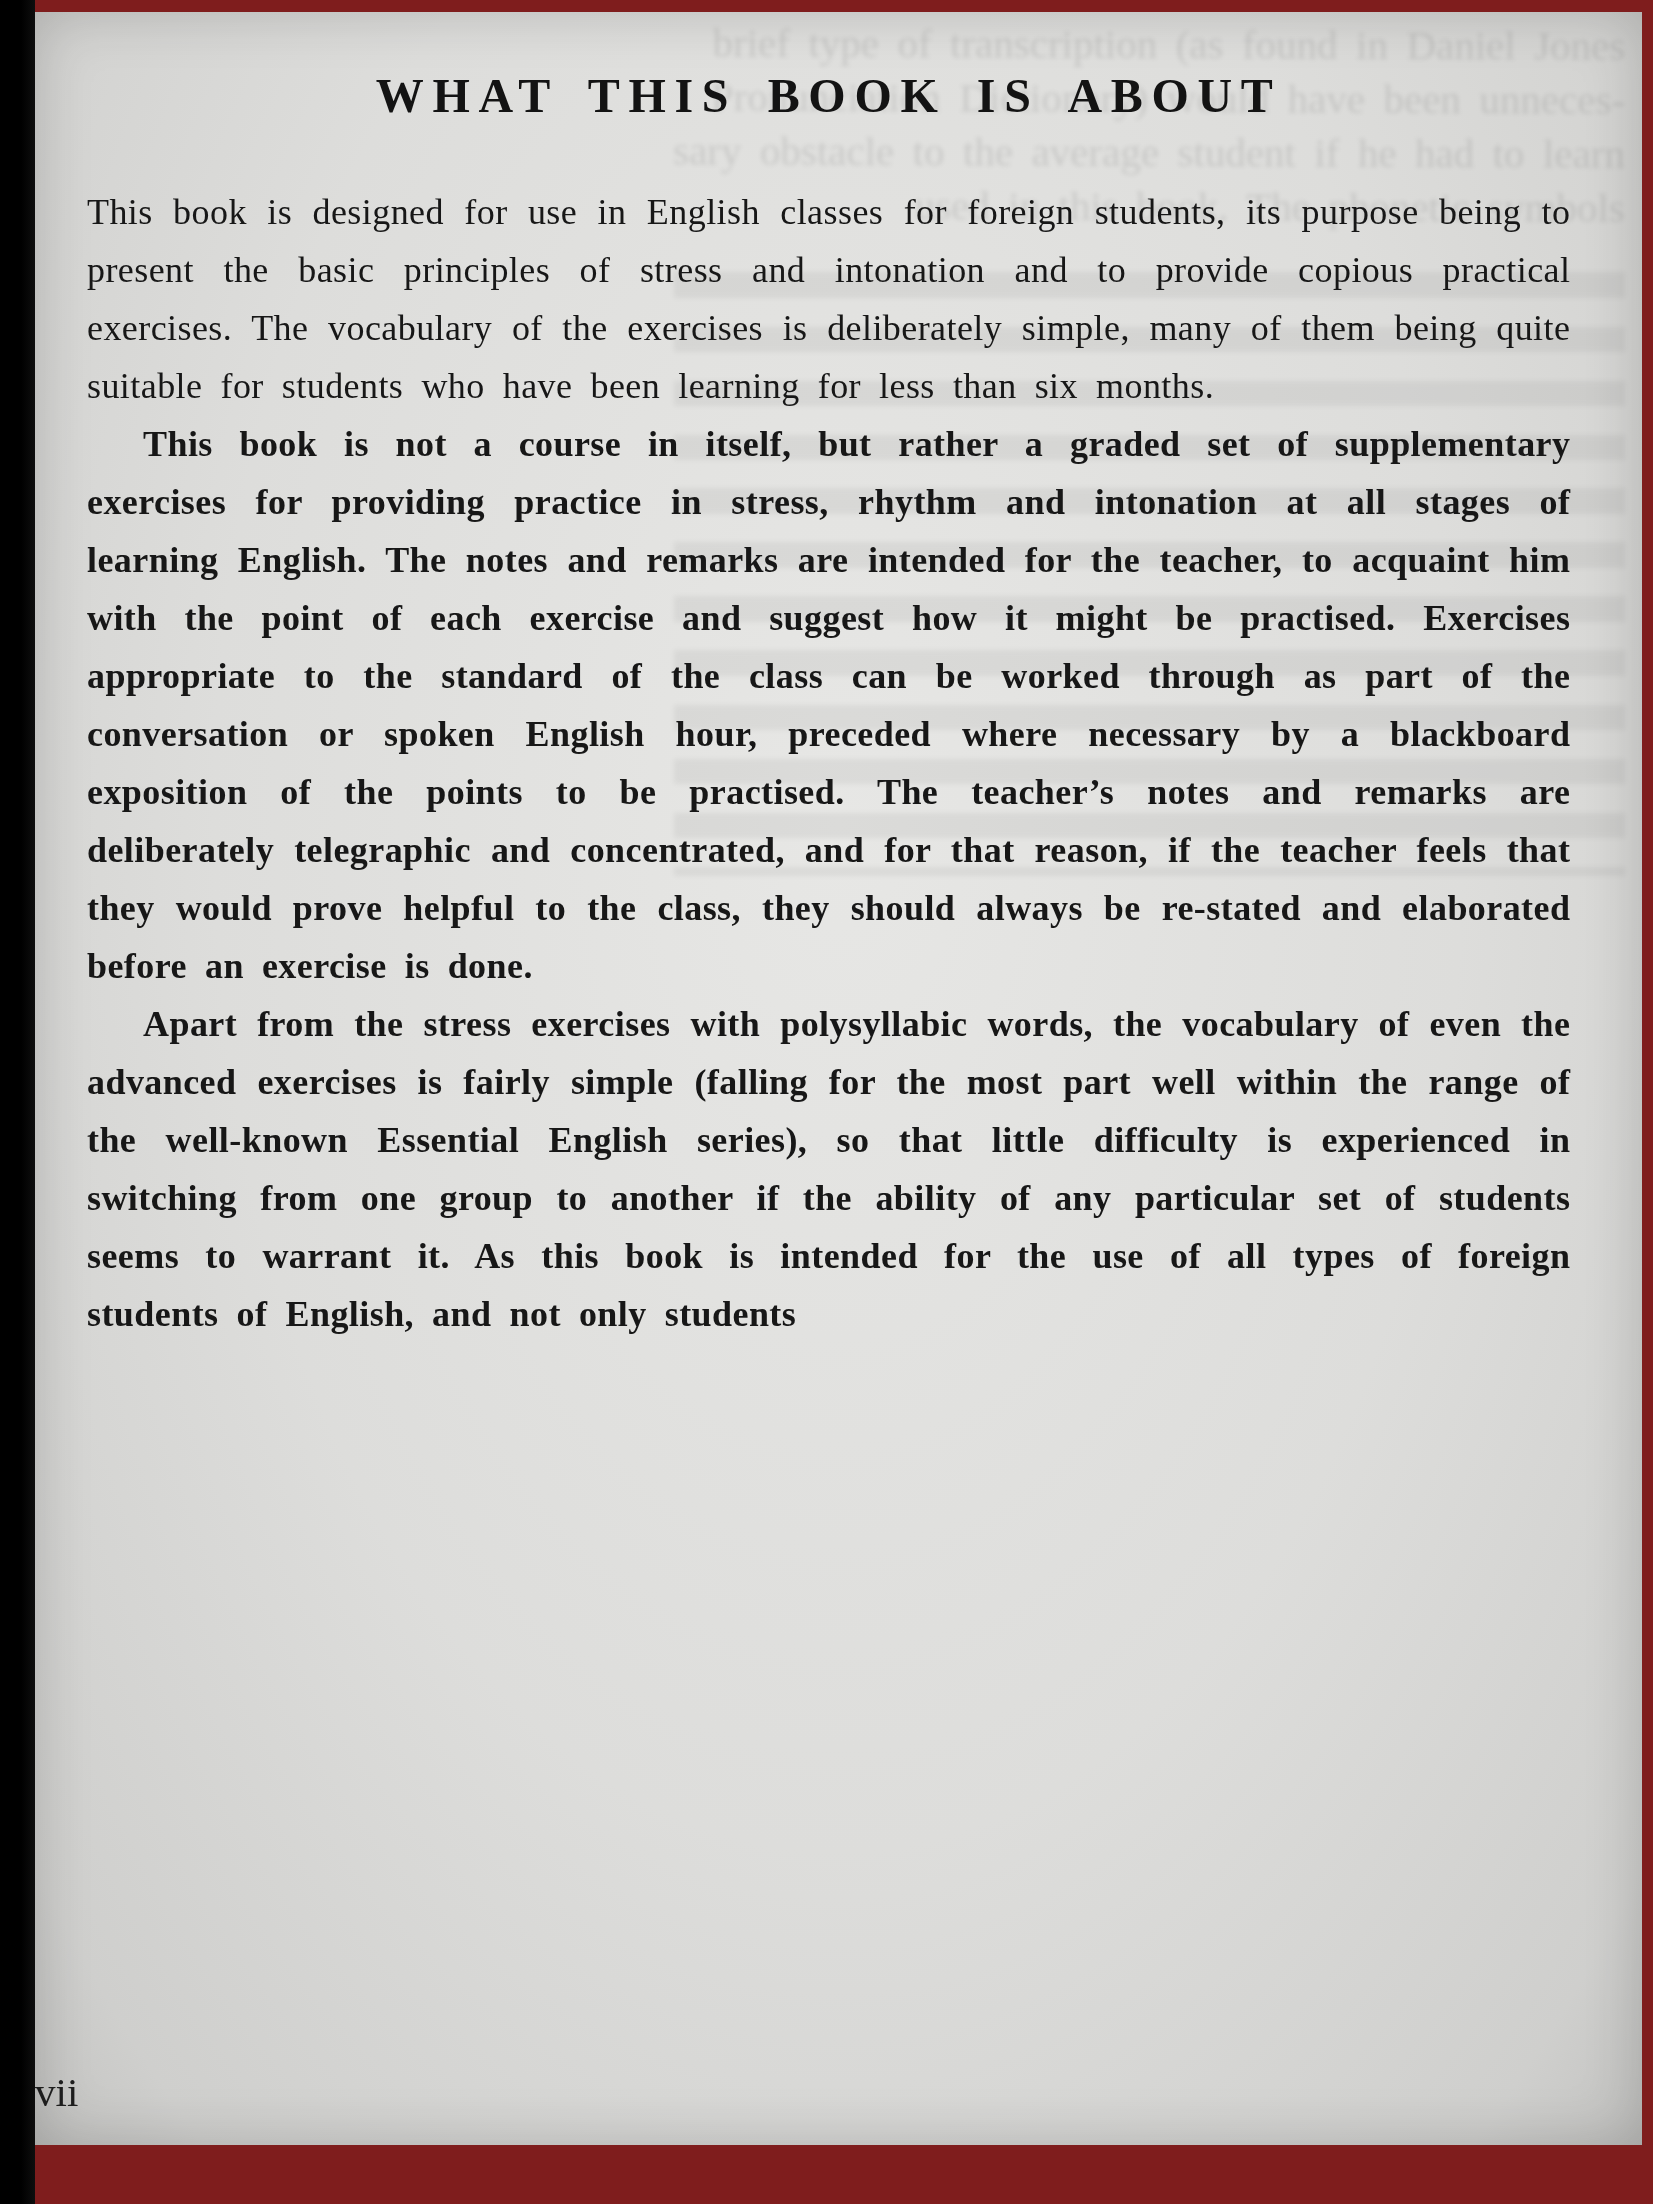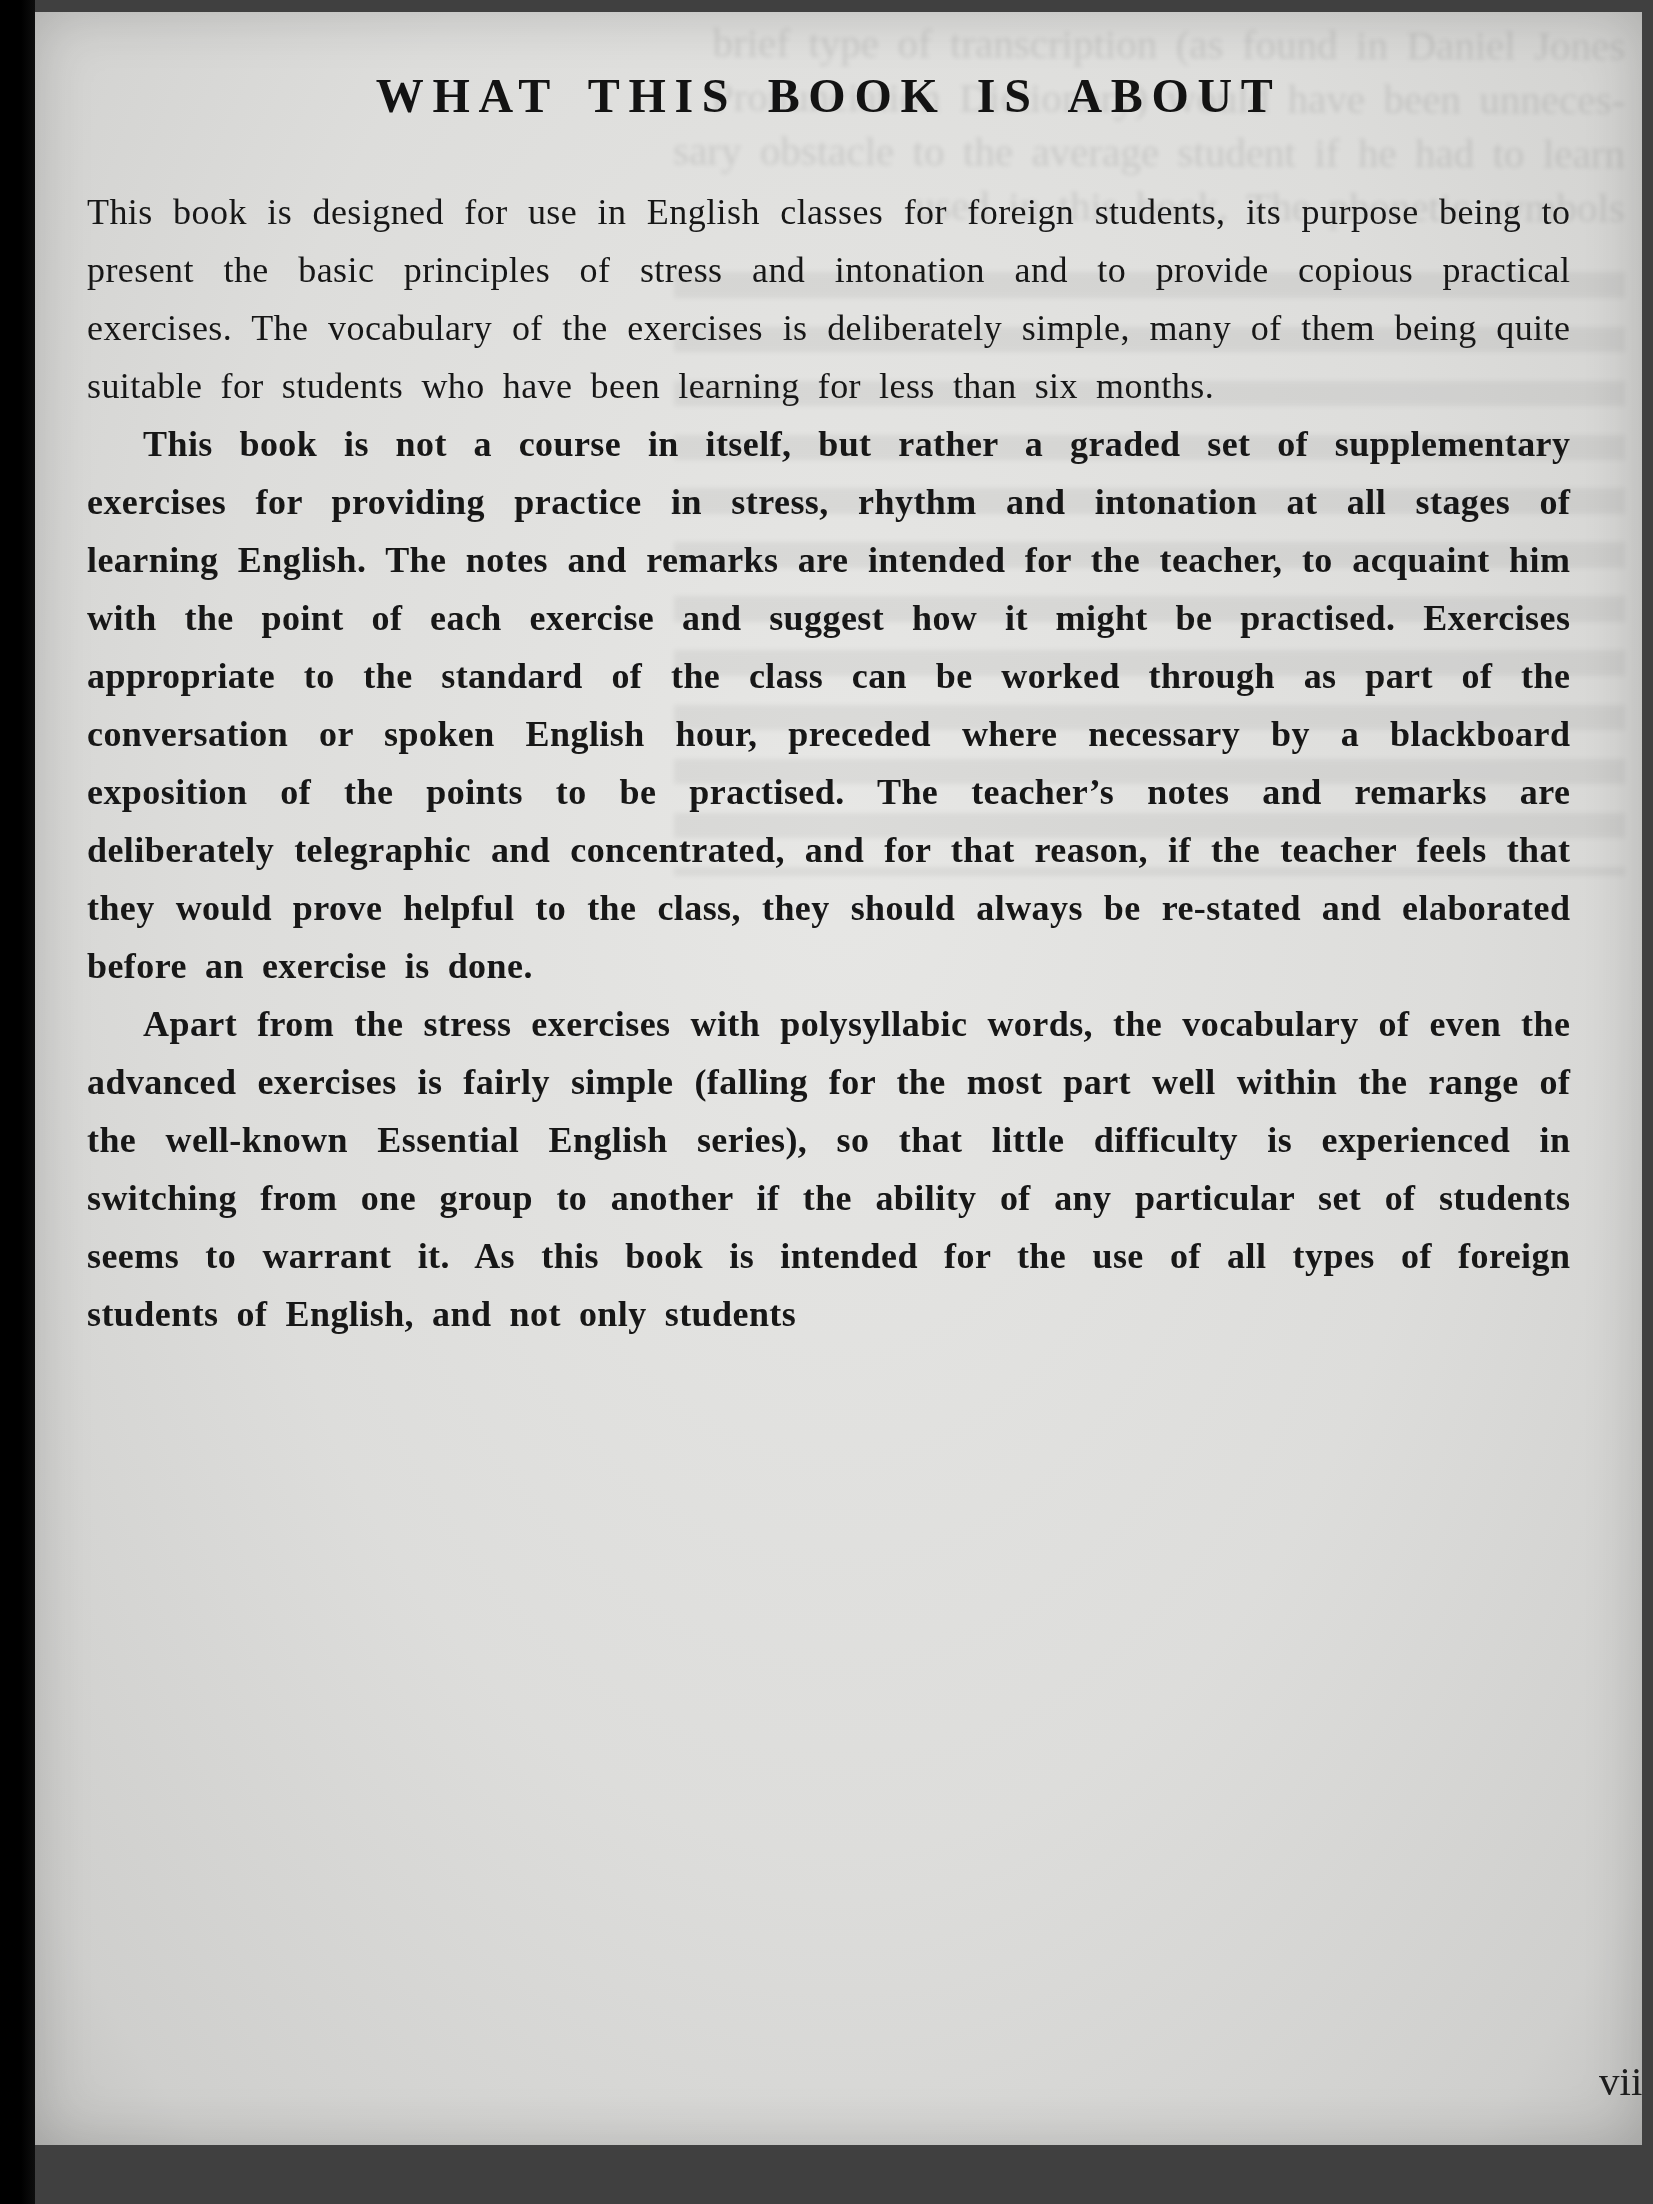--- a/index.html
+++ b/index.html
@@ -4,21 +4,21 @@
 <style>
   html, body {
     margin: 0;
     padding: 0;
     background: #000;
   }
   .scan {
     position: relative;
     width: 1654px;
     height: 2205px;
-    background: #404040;
+    background: #7f1d1d;
     overflow: hidden;
     font-family: "Liberation Serif", "DejaVu Serif", serif;
   }
   .paper {
     position: absolute;
     left: 35px;
     top: 11.6px;
     right: 11.6px;
     bottom: 60px;
     background: radial-gradient(ellipse at 50% 38%, #e7e7e5 0%, #dddddb 55%, #cfcfcd 90%, #c2c2c0 100%);
@@ -49,22 +49,22 @@
     color: #171717;
   }
   .body-text p.indent {
     text-indent: 56px;
     font-weight: bold;
   }
   .page-number {
     position: absolute;
     left: 0;
     right: 0;
-    bottom: 40px;
-    text-align: right;
+    bottom: 29px;
+    text-align: left;
     font-size: 41px;
     color: #1d1d1d;
     z-index: 2;
   }
   
   .ghost {
     position: absolute;
     top: 5.8px;
     right: 17.5px;
     width: 1048px;

